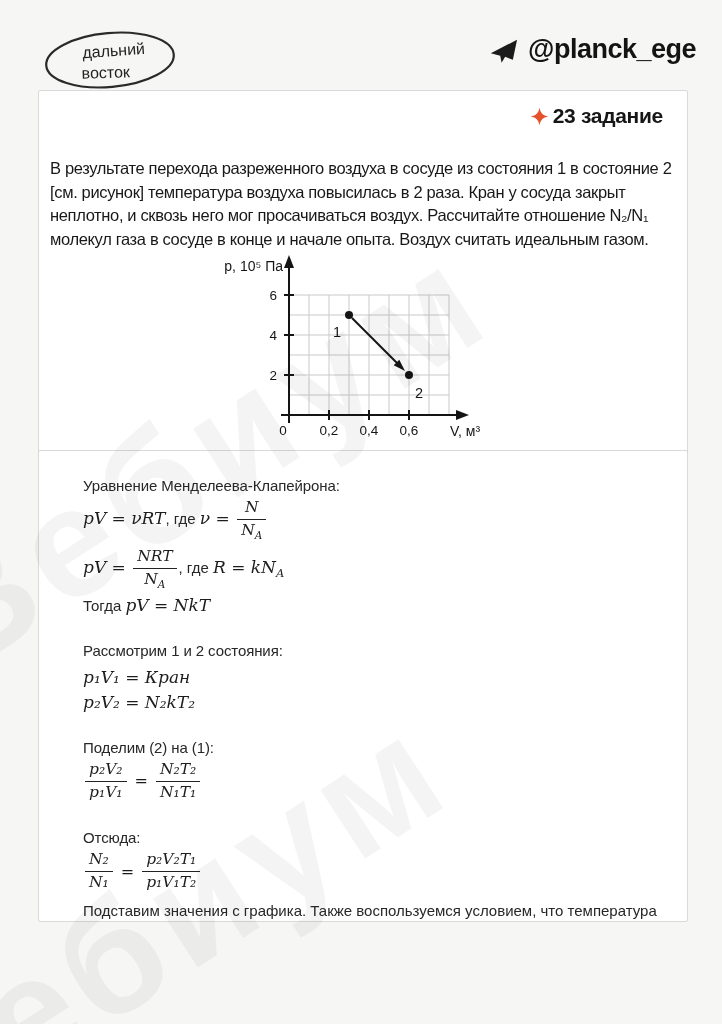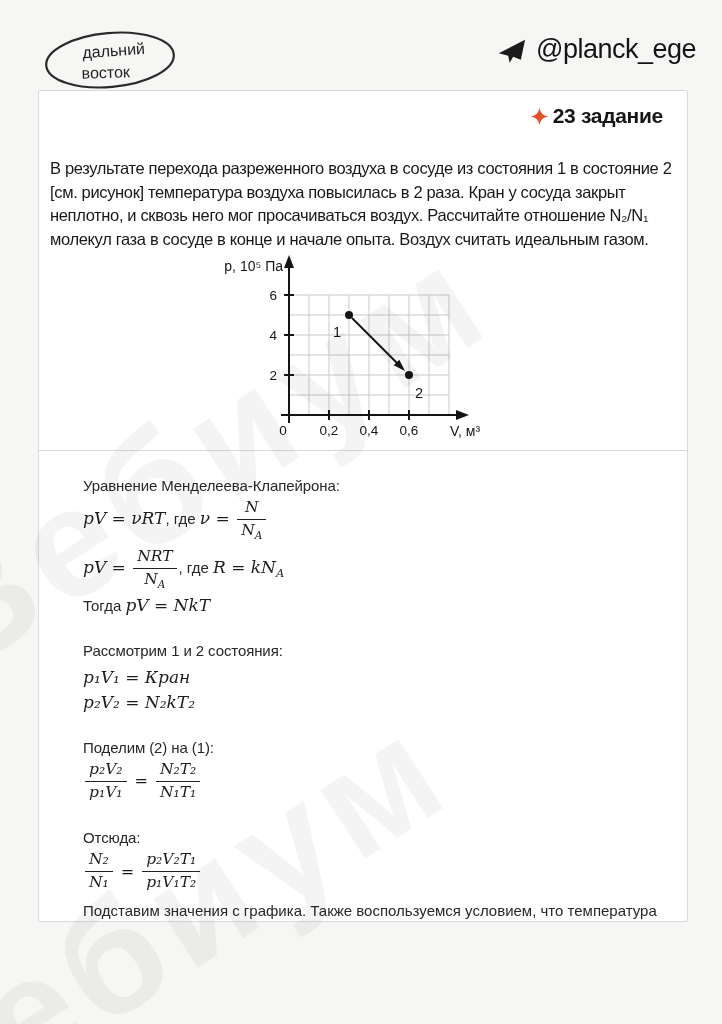--- a/index.html
+++ b/index.html
@@ -14,21 +14,21 @@
   }
   .page { position:relative; width:722px; height:1024px; overflow:hidden; }
 
   
   .badge { position:absolute; left:34px; top:18px; width:150px; height:100px; }
   .tg-header {
     position:absolute; right:26px; top:34px;
     display:flex; align-items:center; gap:10px;
   }
   .tg-header .handle {
-    font-size:27px; font-weight:normal; letter-spacing:-0.5px; color:#141414;
+    font-size:27px; font-weight:bold; letter-spacing:-0.5px; color:#141414;
   }
 
   
   .card {
     position:absolute; left:38px; width:650px;
     background:#ffffff;
     border:1px solid #d9d9d9;
     border-radius:2px;
   }
   #card-task { top:90px; height:375px; }

